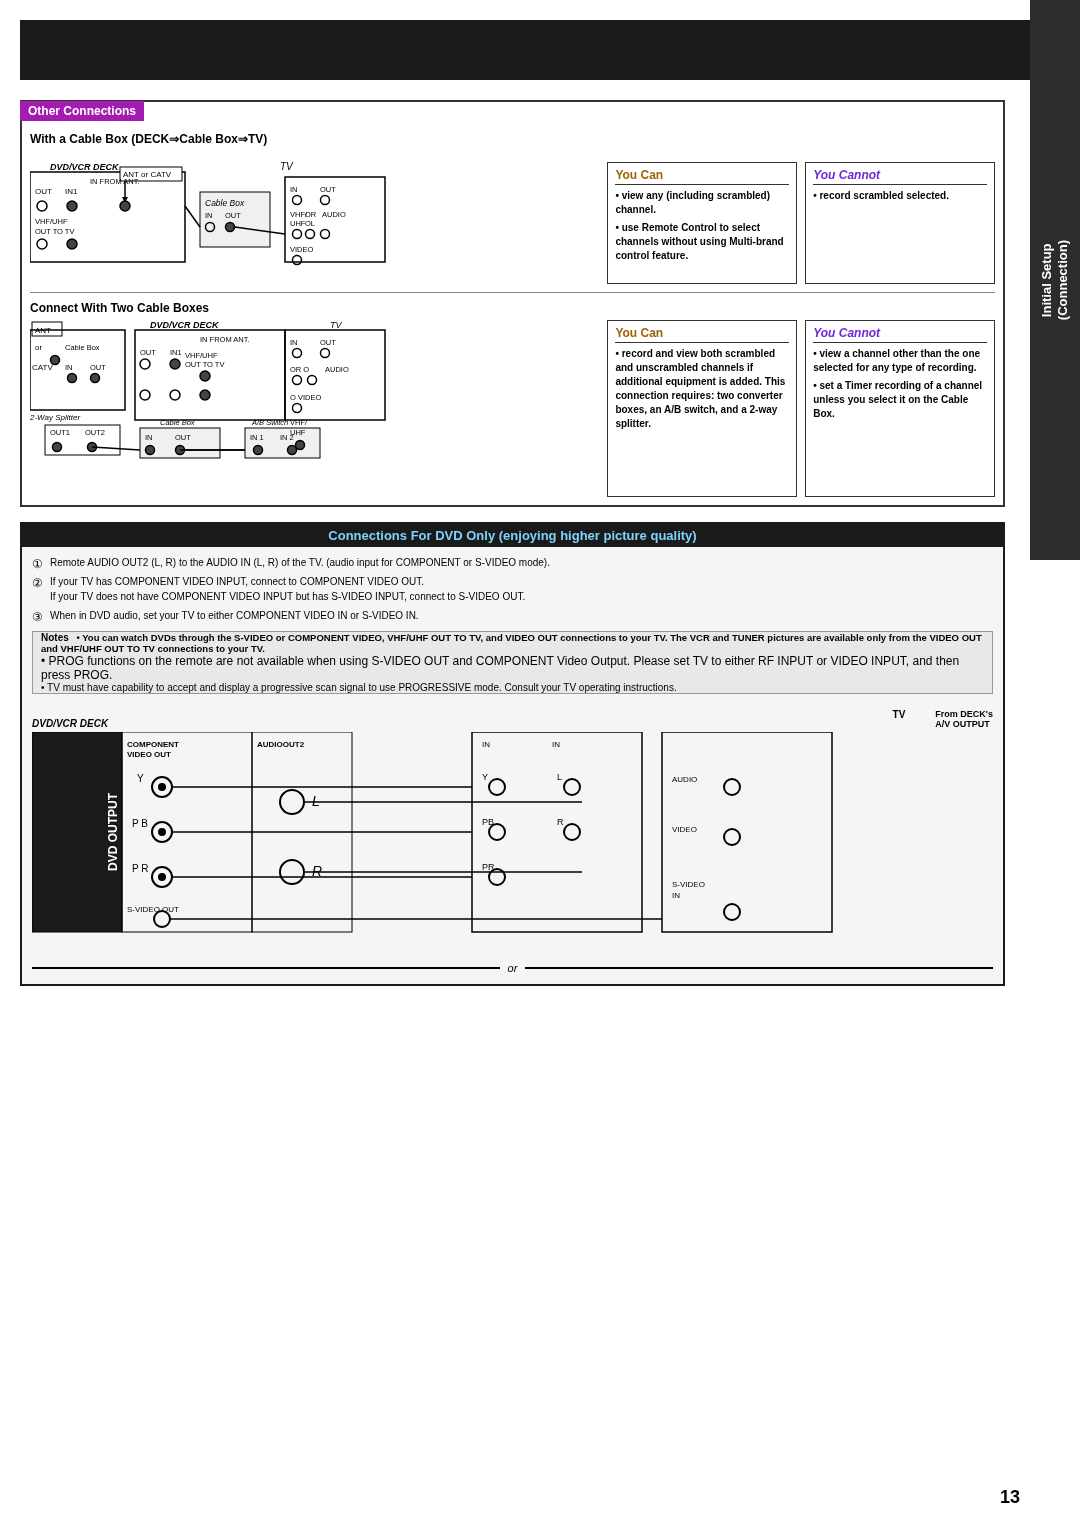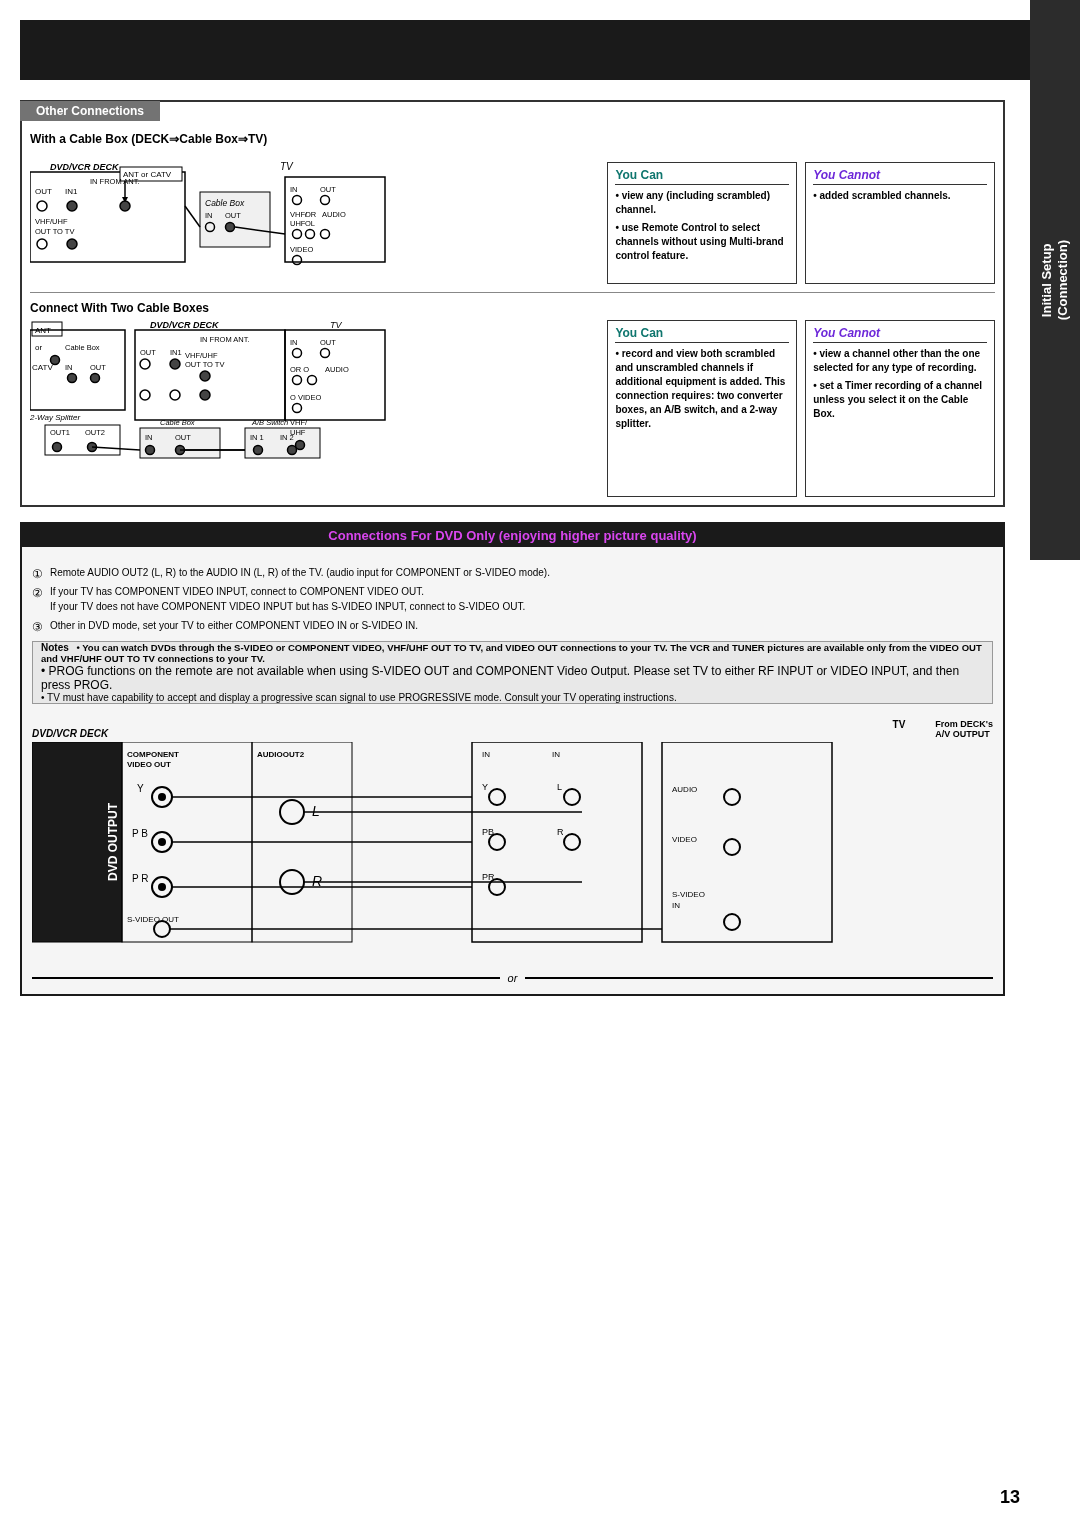--- a/index.html
+++ b/index.html
@@ -57,25 +57,25 @@
 
     
     .other-connections-section {
       border: 2px solid #333;
       padding: 8px;
       margin-bottom: 15px;
       position: relative;
     }
 
     .section-header {
-      background: #737373;
+      background: #a21caf;
       color: #fff;
       font-size: 12px;
       font-weight: bold;
-      padding: 3px 16px;
+      padding: 3px 8px;
       display: inline-block;
       position: absolute;
       top: -1px;
       left: -2px;
     }
 
     .subsection-title {
       font-size: 12px;
       font-weight: bold;
       margin-top: 22px;
@@ -96,21 +96,21 @@
     }
 
     .can-box-header, .cannot-box-header {
       font-size: 12px;
       font-weight: bold;
       border-bottom: 1px solid #333;
       margin-bottom: 4px;
       padding-bottom: 2px;
     }
 
-    .can-box-header { color: #0f766e; }
+    .can-box-header { color: #a16207; }
     .cannot-box-header { color: #6d28d9; font-style: italic; }
 
     .can-box ul, .cannot-box ul {
       list-style: none;
       padding: 0;
       font-weight: bold;
     }
     .can-box ul li::before, .cannot-box ul li::before {
       content: "• ";
     }
@@ -123,25 +123,25 @@
     
     .dvd-section {
       border: 2px solid #1a1a1a;
       padding: 10px;
       margin-top: 15px;
       background: #f5f5f5;
     }
 
     .dvd-section-header {
       background: #1a1a1a;
-      color: #d946ef;
+      color: #7dd3fc;
       font-size: 13px;
       font-weight: bold;
       padding: 4px 10px;
-      margin: -10px -10px 18px -10px;
+      margin: -10px -10px 8px -10px;
       text-align: center;
     }
 
     .numbered-list {
       list-style: none;
       padding: 0;
     }
 
     .numbered-list li {
       font-size: 10px;
@@ -305,21 +305,21 @@
           <div class="can-box-header">You Can</div>
           <ul>
             <li>view any (including scrambled) channel.</li>
             <li>use Remote Control to select channels without using Multi-brand control feature.</li>
           </ul>
         </div>
 
         <div class="cannot-box">
           <div class="cannot-box-header">You Cannot</div>
           <ul>
-            <li>added scrambled channels.</li>
+            <li>record scrambled selected.</li>
           </ul>
         </div>
       </div>
 
       <hr class="section-divider">
 
       <div class="subsection-title2">Connect With Two Cable Boxes</div>
 
       <div class="three-col">
 
@@ -426,21 +426,21 @@
           <span style="position:absolute; left:0; font-size:12px;">①</span>
           <span>Remote AUDIO OUT2 (L, R) to the AUDIO IN (L, R) of the TV. (audio input for COMPONENT or S-VIDEO mode).</span>
         </li>
         <li style="font-size:10px; line-height:1.5; margin-bottom:4px; padding-left:18px; position:relative;">
           <span style="position:absolute; left:0; font-size:12px;">②</span>
           If your TV has COMPONENT VIDEO INPUT, connect to COMPONENT VIDEO OUT.<br>
           If your TV does not have COMPONENT VIDEO INPUT but has S-VIDEO INPUT, connect to S-VIDEO OUT.
         </li>
         <li style="font-size:10px; line-height:1.5; margin-bottom:4px; padding-left:18px; position:relative;">
           <span style="position:absolute; left:0; font-size:12px;">③</span>
-          <span>Other in DVD mode, set your TV to either COMPONENT VIDEO IN or S-VIDEO IN.</span>
+          <span>When in DVD audio, set your TV to either COMPONENT VIDEO IN or S-VIDEO IN.</span>
         </li>
       </ol>
 
       <div class="notes-box">
         <span class="notes-label">Notes</span>
         <span class="notes-bold">• You can watch DVDs through the S-VIDEO or COMPONENT VIDEO, VHF/UHF OUT TO TV, and VIDEO OUT connections to your TV. The VCR and TUNER pictures are available only from the VIDEO OUT and VHF/UHF OUT TO TV connections to your TV.</span><br>
         <span style="font-size:12px;">• PROG functions on the remote are not available when using S-VIDEO OUT and COMPONENT Video Output. Please set TV to either RF INPUT or VIDEO INPUT, and then press PROG.</span><br>
         <span style="font-size:10px;">• TV must have capability to accept and display a progressive scan signal to use PROGRESSIVE mode. Consult your TV operating instructions.</span>
       </div>
 

